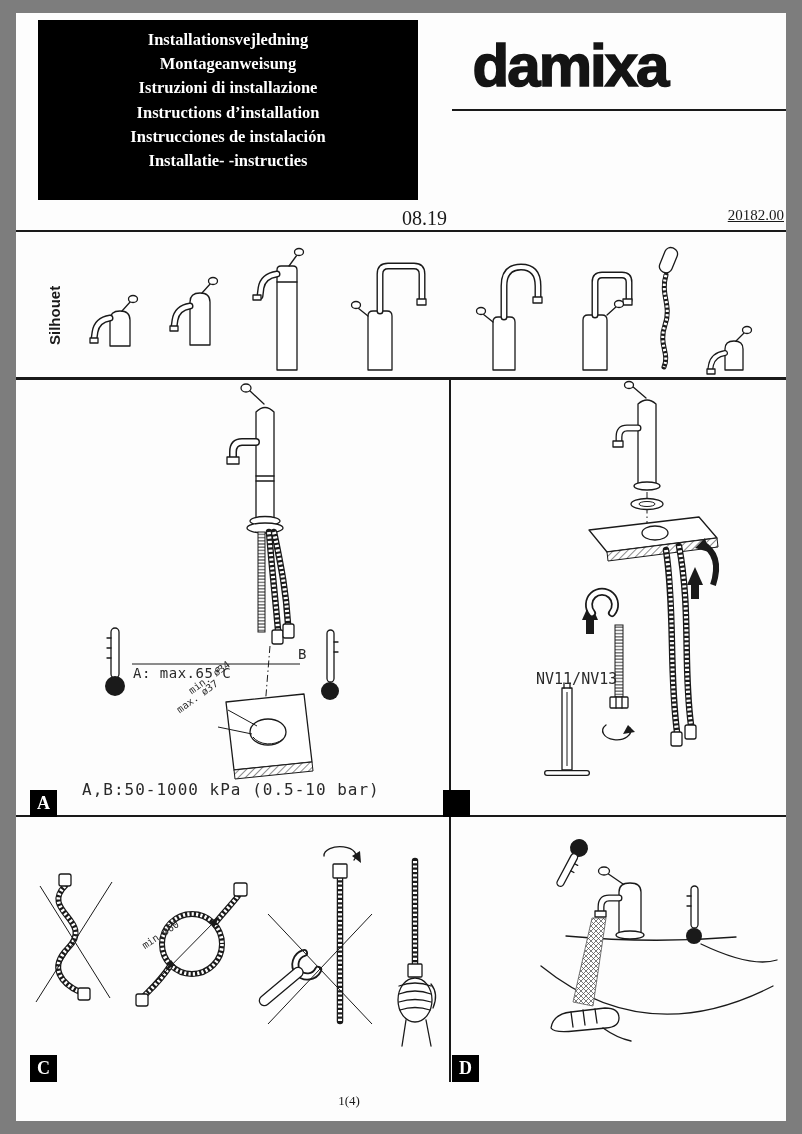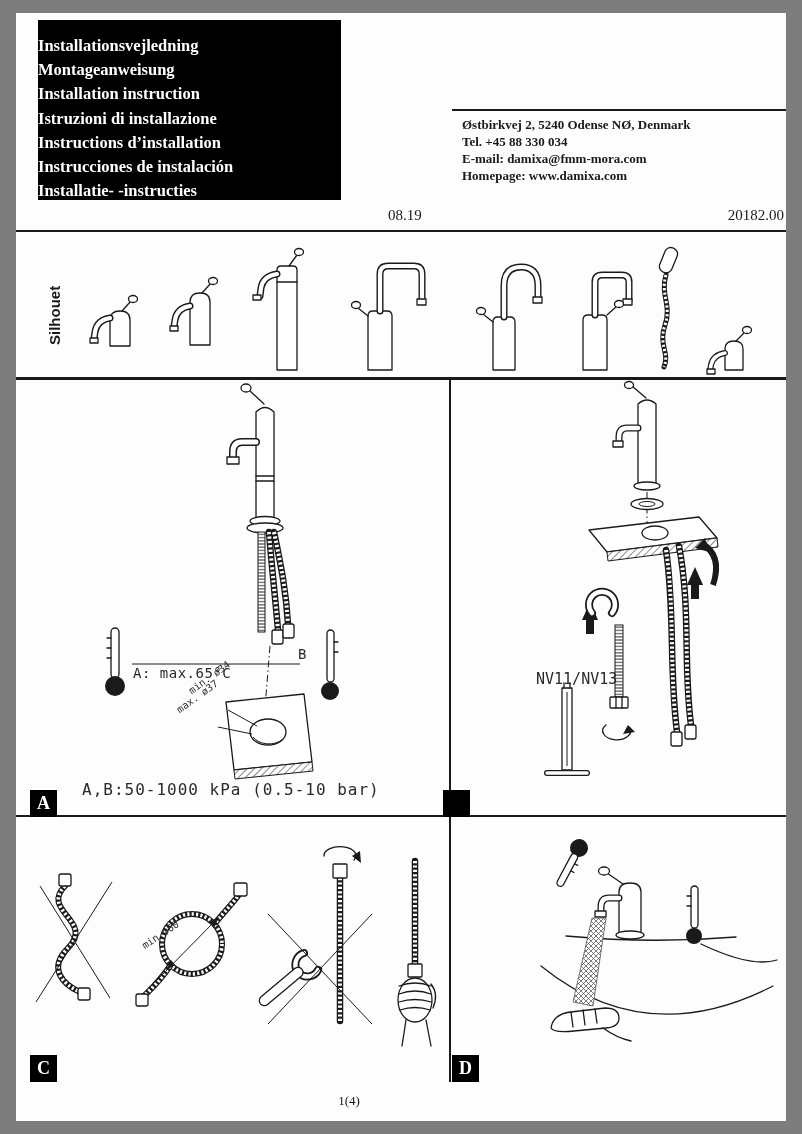--- a/index.html
+++ b/index.html
@@ -2,30 +2,30 @@
 <html><head>
 <meta charset="utf-8">
 <style>
   * { margin:0; padding:0; box-sizing:border-box; }
   html,body { width:802px; height:1134px; }
   body { background:#7d7d7d; position:relative; font-family:"Liberation Serif", serif; color:#1a1a1a; }
   .abs { position:absolute; }
   .page { position:absolute; left:16px; top:13px; width:770px; height:1108px; background:#fdfdfd; }
 
   
-  .title-box { left:22px; top:7px; width:303px; height:180px; background:#000; color:#fff;
-               text-align:left; padding-top:14px; }
+  .title-box { left:22px; top:7px; width:380px; height:180px; background:#000; color:#fff;
+               text-align:center; padding-top:8px; }
   .title-box div { font-weight:bold; font-size:16.5px; line-height:24.2px; white-space:nowrap; }
   .brand-logo { left:436px; top:18px; width:236px; text-align:center;
                 font-family:"Liberation Sans", sans-serif; font-weight:bold; font-size:60px;
                 letter-spacing:-2px; color:#141414; -webkit-text-stroke:1.5px #141414; }
   .logo-rule { left:436px; top:96px; width:334px; height:2px; background:#1a1a1a; }
   .address { left:446px; top:103px; font-weight:bold; font-size:13px; line-height:17px; }
-  .meta-date { left:372px; top:194px; font-size:15px; }
-  .meta-doc  { left:690px; top:194px; width:78px; text-align:right; font-size:15px; }
+  .meta-date { left:386px; top:194px; font-size:20px; }
+  .meta-doc  { left:690px; top:194px; width:78px; text-align:right; font-size:15px;text-decoration:underline; }
   .rule { background:#1a1a1a; }
   .rule-1 { left:0; top:217px; width:770px; height:2px; }
   .rule-2 { left:0; top:364px; width:770px; height:3px; }
   .div-v { left:433px; top:367px; width:2px; height:702px; background:#1a1a1a; }
   .div-h { left:0; top:802px; width:770px; height:2px; background:#1a1a1a; }
 
   .silhouet-label { left:30px; top:332px; font-family:"Liberation Sans", sans-serif;
                     font-weight:bold; font-size:15px; transform:rotate(-90deg);
                     transform-origin:0 0; white-space:nowrap; }
 
@@ -61,34 +61,28 @@
   .thin { stroke:#1a1a1a; stroke-width:1; fill:none; }
 </style>
 </head>
 <body>
 
 <div class="page">
 
   <div class="abs title-box">
     <div>Installationsvejledning</div>
     <div>Montageanweisung</div>
-    <div>Installation instruction</div>
     <div>Istruzioni di installazione</div>
     <div>Instructions d’installation</div>
     <div>Instrucciones de instalación</div>
     <div>Installatie- -instructies</div>
   </div>
 
+  <div class="abs brand-logo">damixa</div>
   <div class="abs logo-rule"></div>
-  <div class="abs address">
-    <div>Østbirkvej 2, 5240 Odense NØ, Denmark</div>
-    <div>Tel. +45 88 330 034</div>
-    <div>E-mail: damixa@fmm-mora.com</div>
-    <div>Homepage: www.damixa.com</div>
-  </div>
 
   <div class="abs meta-date">08.19</div>
   <div class="abs meta-doc">20182.00</div>
   <div class="abs rule rule-1"></div>
 
   <div class="abs silhouet-label">Silhouet</div>
   <svg class="abs" style="left:54px; top:227px;" width="710" height="135" viewBox="0 0 710 135">
     <g transform="translate(30,8)">
       <path class="fw" d="M10 98 V72 q0 -9 10 -9 q10 0 10 9 V98 z"></path>
       <path class="to" stroke-width="7" d="M10 70 q-13 2 -15 14 l-1 7"></path>

